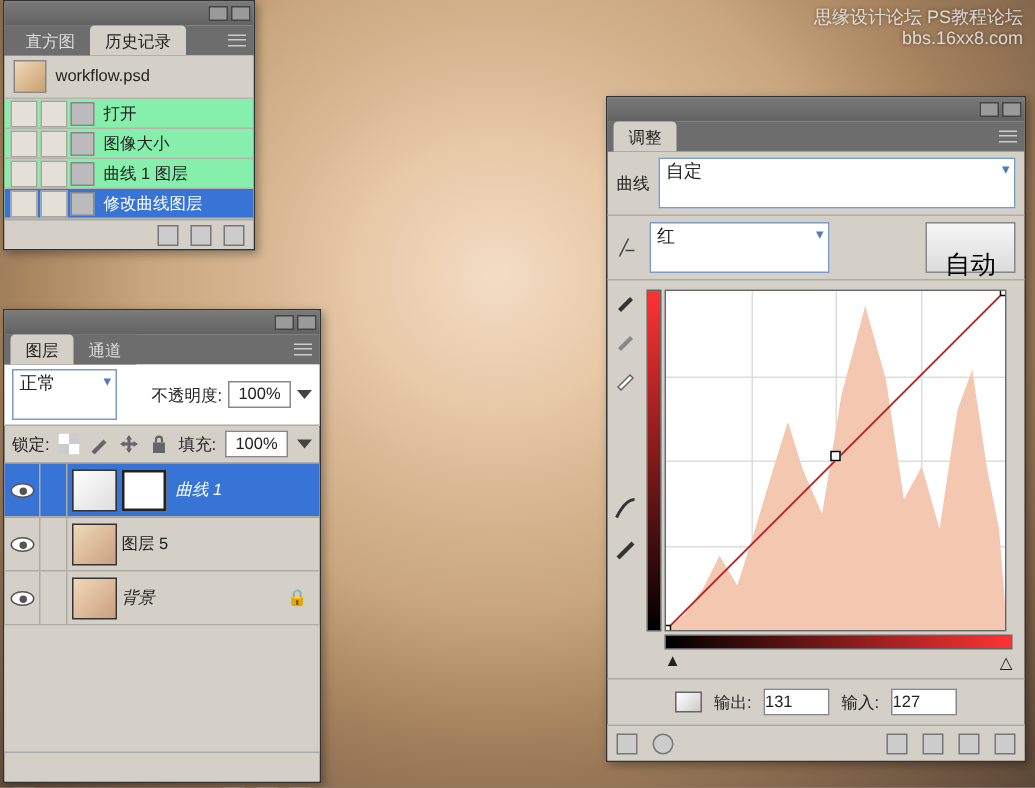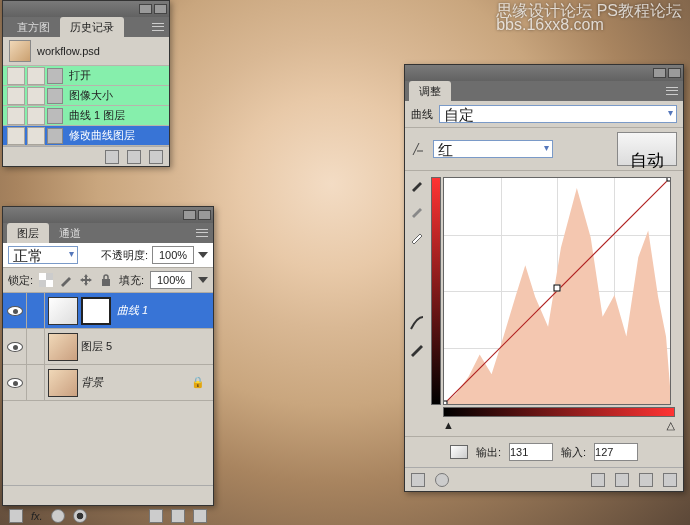--- a/index.html
+++ b/index.html
@@ -28,21 +28,21 @@
 .hist-item { display:flex; align-items:center; height:20px; border-bottom:1px solid #b8b4ac; padding-left:4px; }
 .hist-item.sel { background:#3874d6; color:#fff; }
 .hist-cell { width:18px; height:18px; border:1px solid #a8a49c; margin-right:2px; background:#e4e0d8; }
 .hist-ico { width:16px; height:16px; margin-right:6px; background:#bbb; border:1px solid #888; }
 .panel-footer { height:20px; background:#d4d0c8; border-top:1px solid #aaa; display:flex; justify-content:flex-end; align-items:center; padding-right:6px; gap:8px; }
 .ftr-ico { width:14px; height:14px; border:1px solid #777; background:#ccc; }
 
 
 #layers { top:206px; left:2px; width:212px; }
 .opt-row { display:flex; align-items:center; padding:3px 5px; gap:4px; background:#ffffff; border-bottom:1px solid #b0aca4; }
-.sel-box { height:18px; border:1px solid #7a9ac8; background:#fff; padding:0 18px 0 4px; font-size:15px; position:relative; }
+.sel-box { height:34px; border:1px solid #7a9ac8; background:#fff; padding:0 18px 0 4px; font-size:12px; position:relative; }
 .sel-box::after { content:"▾"; position:absolute; right:3px; top:1px; color:#5577bb; font-size:10px; }
 .pct-box { width:42px; height:18px; border:1px solid #888; background:#fff; text-align:center; font-size:11px; line-height:16px; }
 .tri { width:0;height:0;border-left:5px solid transparent;border-right:5px solid transparent;border-top:6px solid #444; }
 .lock-row { display:flex; align-items:center; padding:3px 5px; gap:6px; border-bottom:1px solid #b0aca4; }
 .lk-ico { width:14px;height:14px; }
 .layer-list { background:#d4d0c8; }
 .layer-item { display:flex; align-items:center; height:36px; border-bottom:1px solid #b0aca4; }
 .layer-item.sel { background:#3874d6; color:#fff;font-style:italic; }
 .eye-col { width:24px; height:100%; display:flex; align-items:center; justify-content:center; border-right:1px solid #b0aca4; }
 .eye { width:16px;height:10px;border:1px solid #555;border-radius:50%;position:relative; background:#fff; }
@@ -76,21 +76,21 @@
 .curve-line line { stroke:#b02020; stroke-width:1.2; }
 .pt { position:absolute; width:7px; height:7px; border:1px solid #000; background:#fff; transform:translate(-50%,-50%); }
 .grad-strip { height:10px; margin-top:2px; background:linear-gradient(90deg,#000,#f33); border:1px solid #666; }
 .grad-strip-v { position:absolute; left:-12px; top:0; width:10px; height:228px; background:linear-gradient(180deg,#f33,#000); border:1px solid #666; }
 .curve-wrap { position:relative; margin-left:12px; }
 .io-row { display:flex; align-items:center; justify-content:center; gap:8px; padding:6px; font-size:11px; border-top:1px solid #b0aca4; }
 .io-box { width:44px; height:18px; border:1px solid #888; background:#fff; text-align:left; line-height:16px; }
 .adj-footer { height:24px; border-top:1px solid #aaa; background:#d4d0c8; display:flex; align-items:center; padding:0 6px; gap:10px; }
 .sq-thumb{width:18px;height:14px;border:1px solid #666;background:linear-gradient(135deg,#fff,#ccc);}
 
-.watermark { position:absolute; top:4px; right:8px; color:rgba(255,255,255,.75); font-size:16px; text-align:left; line-height:14px; text-shadow:0 0 3px rgba(0,0,0,.5); }
+.watermark { position:absolute; top:4px; right:8px; color:rgba(255,255,255,.75); font-size:12px; text-align:right; line-height:14px; text-shadow:0 0 3px rgba(0,0,0,.5); }
 </style>
 </head>
 <body>
 
 <div class="canvas-bg"></div>
 
 <div class="watermark">
   <div>思缘设计论坛  PS教程论坛</div>
   <div>bbs.16xx8.com</div>
 </div>

